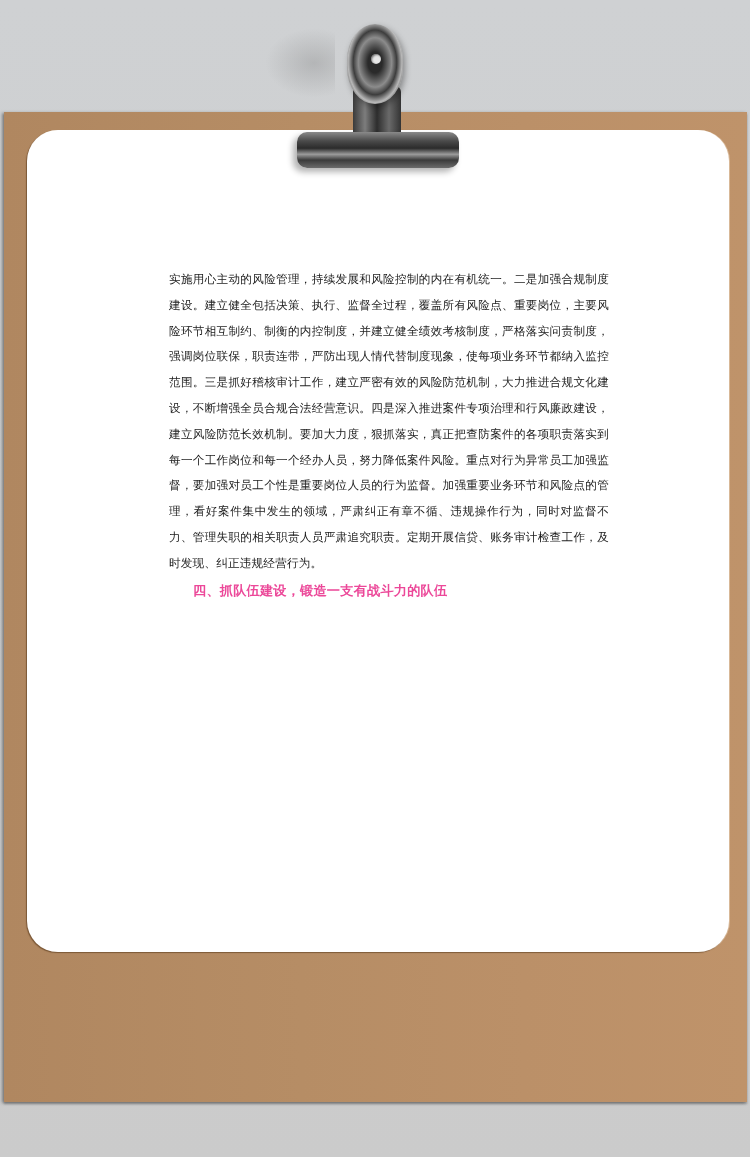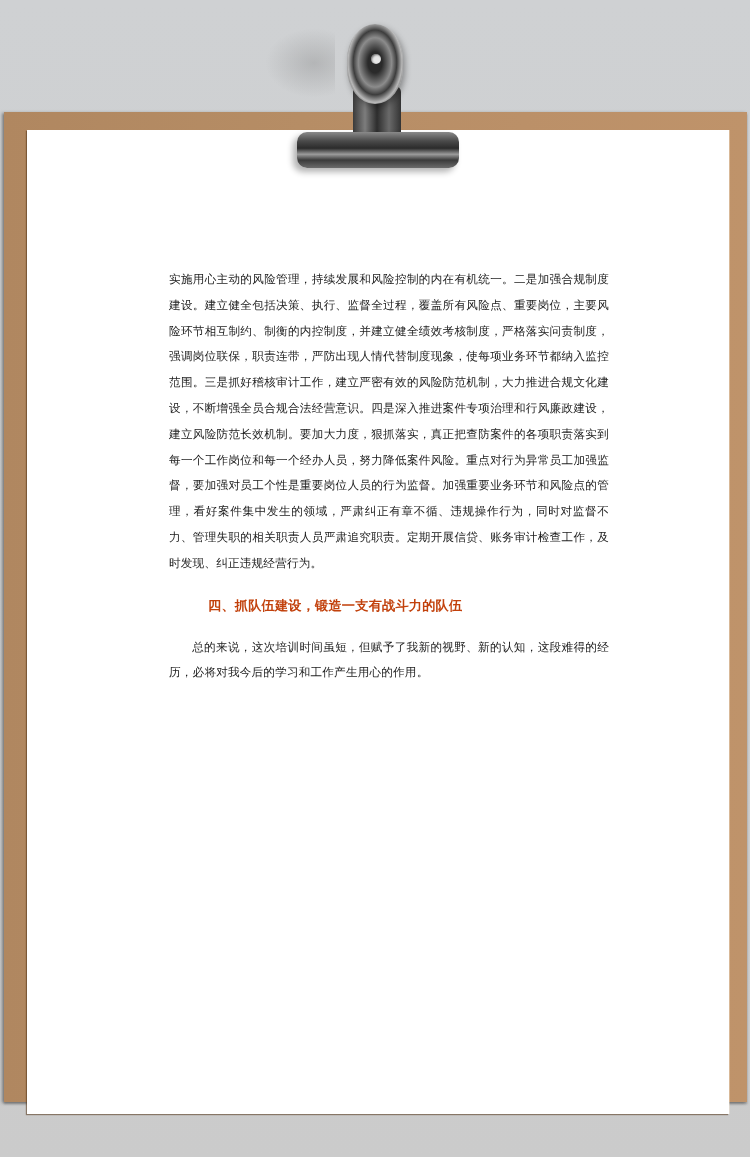--- a/index.html
+++ b/index.html
@@ -7,34 +7,35 @@
     width:750px; height:1157px; position:relative; overflow:hidden;
     background: linear-gradient(180deg, #cfd1d3 0%, #cdcfd0 50%, #cbcbcb 100%);
     font-family: "DejaVu Sans", "Liberation Sans", sans-serif;
   }
   .board {
     position:absolute; left:4px; top:112px; width:743px; height:990px;
     background: linear-gradient(90deg, #b08760 0%, #b68d65 40%, #bb9068 70%, #bf936a 100%);
     box-shadow: -2px 1px 3px rgba(60,60,60,0.5), 0 2px 2px rgba(60,60,60,0.35);
   }
   .paper {
-    position:absolute; left:27px; top:130px; width:702px; height:984px;
+    position:absolute; left:27px; top:130px; width:702px; height:822px;
     background:#ffffff;
     box-shadow: -1px 1px 1px rgba(80,50,20,0.55), 1px 0 0 rgba(255,240,220,0.4);
+    border-radius: 31px;
   }
   .content {
     position:absolute; left:142px; top:137px; width:440px;
     font-size:11.6px; line-height:25.8px; color:#1c1c1c;
     letter-spacing:0.2px;
   }
   .content p { margin:0; text-align:justify; }
   .content p.indent { text-indent:2em; }
   .content h3 {
-    margin:15px; font-size:13.2px; font-weight:bold; line-height:28px;
-    padding-left:24px; color:#c2410c;
+    margin:0; font-size:13.2px; font-weight:bold; line-height:28px;
+    padding-left:24px; color:#ec4899;
   }
   
   .clip { position:absolute; left:285px; top:24px; width:180px; height:146px; }
   .clip-ring {
     position:absolute; left:62px; top:0; width:56px; height:80px; border-radius:28px/36px;
     background: radial-gradient(ellipse at 50% 48%, #2a2a2a 0 18%, #5a5a5a 30%, #8c8c8c 42%, #3d3d3d 55%, #b8b8b8 68%, #4a4a4a 82%, #9a9a9a 100%);
     box-shadow: 2px 3px 6px rgba(0,0,0,0.35);
   }
   .clip-hole {
     position:absolute; left:86px; top:30px; width:10px; height:10px; border-radius:50%;
@@ -57,21 +58,20 @@
   }
 </style>
 </head>
 <body>
 
 <div class="board"></div>
 <div class="paper">
   <div class="content">
     <p>实施用心主动的风险管理，持续发展和风险控制的内在有机统一。二是加强合规制度建设。建立健全包括决策、执行、监督全过程，覆盖所有风险点、重要岗位，主要风险环节相互制约、制衡的内控制度，并建立健全绩效考核制度，严格落实问责制度，强调岗位联保，职责连带，严防出现人情代替制度现象，使每项业务环节都纳入监控范围。三是抓好稽核审计工作，建立严密有效的风险防范机制，大力推进合规文化建设，不断增强全员合规合法经营意识。四是深入推进案件专项治理和行风廉政建设，建立风险防范长效机制。要加大力度，狠抓落实，真正把查防案件的各项职责落实到每一个工作岗位和每一个经办人员，努力降低案件风险。重点对行为异常员工加强监督，要加强对员工个性是重要岗位人员的行为监督。加强重要业务环节和风险点的管理，看好案件集中发生的领域，严肃纠正有章不循、违规操作行为，同时对监督不力、管理失职的相关职责人员严肃追究职责。定期开展信贷、账务审计检查工作，及时发现、纠正违规经营行为。</p>
     <h3>四、抓队伍建设，锻造一支有战斗力的队伍</h3>
-    <p class="indent">总的来说，这次培训时间虽短，但赋予了我新的视野、新的认知，这段难得的经历，必将对我今后的学习和工作产生用心的作用。</p>
   </div>
 </div>
 
 <div class="clip">
   <div class="clip-shadow"></div>
   <div class="clip-neck"></div>
   <div class="clip-ring"></div>
   <div class="clip-hole"></div>
   <div class="clip-bar"></div>
 </div>

